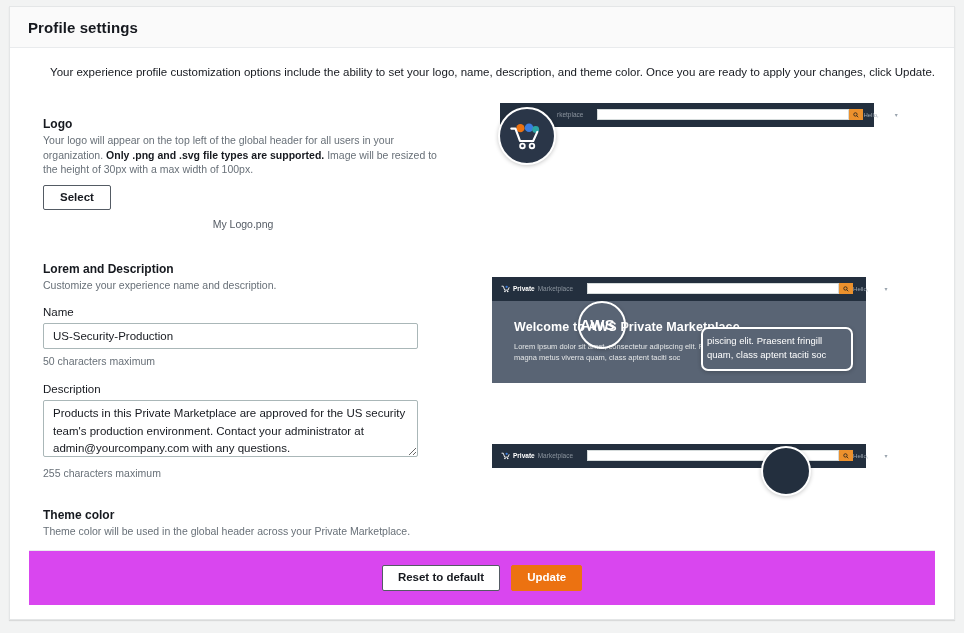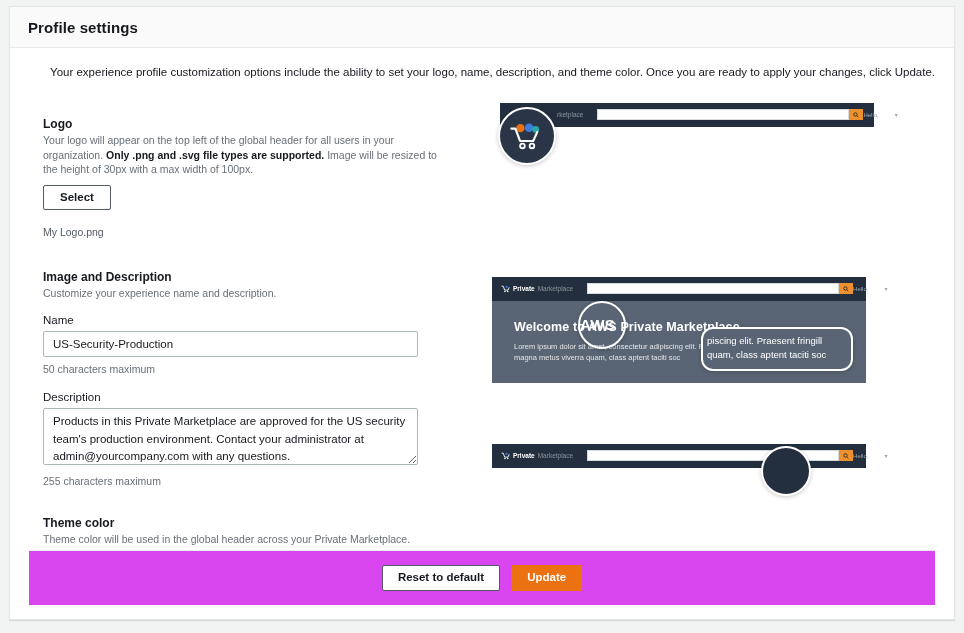--- a/index.html
+++ b/index.html
@@ -73,22 +73,22 @@
     padding: 5px 16px 6px;
     font-size: 11.5px; font-weight: bold;
     color: #16191f;
     background: #ffffff;
     border: 1px solid #545b64;
     border-radius: 2px;
     cursor: pointer;
     font-family: "Liberation Sans", sans-serif;
   }
   .filename {
-    margin-top: 16px;
-    font-size: 10.5px; color: #545b64;
+    margin-top: 8px;
+    font-size: 10.5px; color: #545b64; text-align: center;
   }
 
   .field-label {
     font-size: 11.5px; color: #16191f;
     margin: 0 0 5px 0;
   }
   .text-input {
     width: 375px; height: 26px;
     border: 1px solid #aab7b8;
     border-radius: 2px;
@@ -196,21 +196,21 @@
   }
   .mag-theme {
     left: 269px; top: 2px; width: 50px; height: 50px;
     background: #232f3e;
   }
   .callout {
     position: absolute;
     left: 209px; top: 50px;
     width: 152px; height: 44px;
     border: 2.5px solid #ffffff;
-    border-radius: 12px;
+    border-radius: 7px;
     box-shadow: 0 1px 4px rgba(0,0,0,.22);
     background: #596474;
     padding: 5px 0 0 4px;
     overflow: hidden;
   }
   .callout p {
     margin: 0;
     font-size: 9.5px; color: #ffffff; line-height: 1.52;
     white-space: nowrap;
   }
@@ -259,21 +259,21 @@
       <div class="left-col">
 
         <div style="margin-top:36px;">
           <div class="sec-title">Logo</div>
           <p class="sec-desc"><span>Your logo will appear on the top left of the global header for all users in your organization. </span><b>Only .png and .svg file types are supported.</b><span> Image will be resized to the height of 30px with a max width of 100px.</span></p>
           <button class="btn-select">Select</button>
           <div class="filename">My Logo.png</div>
         </div>
 
         <div style="margin-top:32px;">
-          <div class="sec-title">Image and Description</div>
+          <div class="sec-title">Lorem and Description</div>
           <p class="sec-desc">Customize your experience name and description.</p>
 
           <div style="margin-top:13px;">
             <div class="field-label">Name</div>
             <input class="text-input" type="text" value="US-Security-Production" style="">
             <div class="hint">50 characters maximum</div>
           </div>
 
           <div style="margin-top:16px;">
             <div class="field-label">Description</div>

